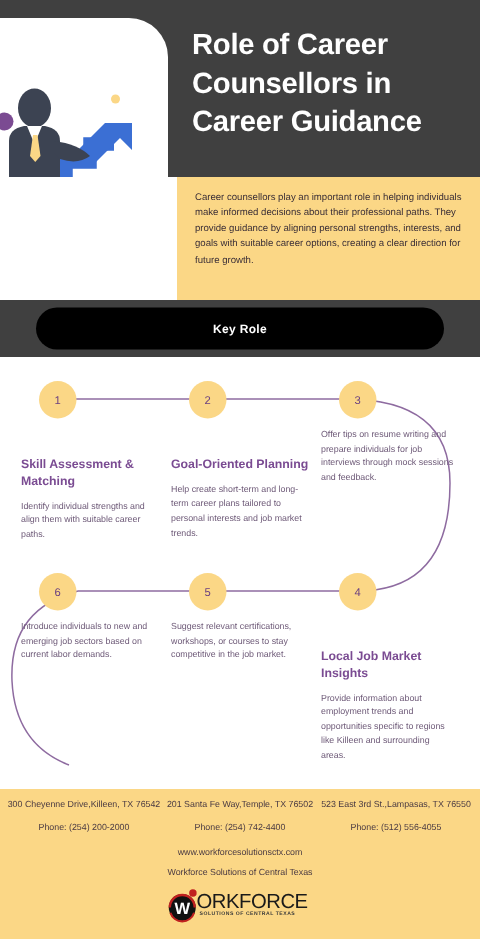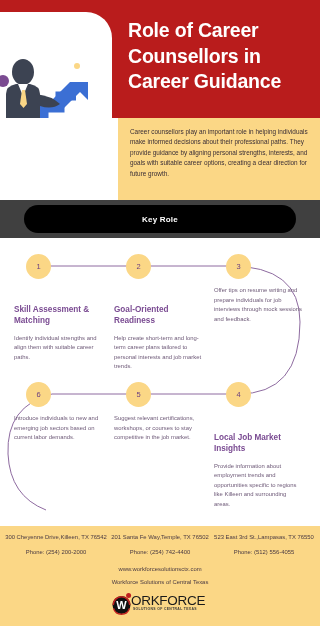--- a/index.html
+++ b/index.html
@@ -7,21 +7,21 @@
   body{
     width:320px; height:626px;
     font-family:"Liberation Sans", sans-serif;
     overflow:hidden; position:relative;
   }
 
   
   .header{
     position:relative;
     height:118px;
-    background:#b91c1c;
+    background:#404040;
     overflow:hidden;
   }
   .header-illus-panel{
     position:absolute; left:-14px; top:12px;
     width:126px; height:180px;
     background:#ffffff;
     border-radius:0 26px 26px 0;
   }
   .illus{
     position:absolute; left:10px; top:34px;
@@ -247,21 +247,21 @@
   </svg>
 
   <div class="step-row row1">
     <div class="step s1">
       <div class="circle">1</div>
       <div class="step-title">Skill Assessment &amp; Matching</div>
       <div class="step-desc">Identify individual strengths and align them with suitable career paths.</div>
     </div>
     <div class="step s2">
       <div class="circle">2</div>
-      <div class="step-title">Goal-Oriented Readiness</div>
+      <div class="step-title">Goal-Oriented Planning</div>
       <div class="step-desc">Help create short-term and long-term career plans tailored to personal interests and job market trends.</div>
     </div>
     <div class="step s3">
       <div class="circle">3</div>
       <div class="step-desc">Offer tips on resume writing and prepare individuals for job interviews through mock sessions and feedback.</div>
     </div>
   </div>
 
   <div class="step-row row2">
     <div class="step s6">

